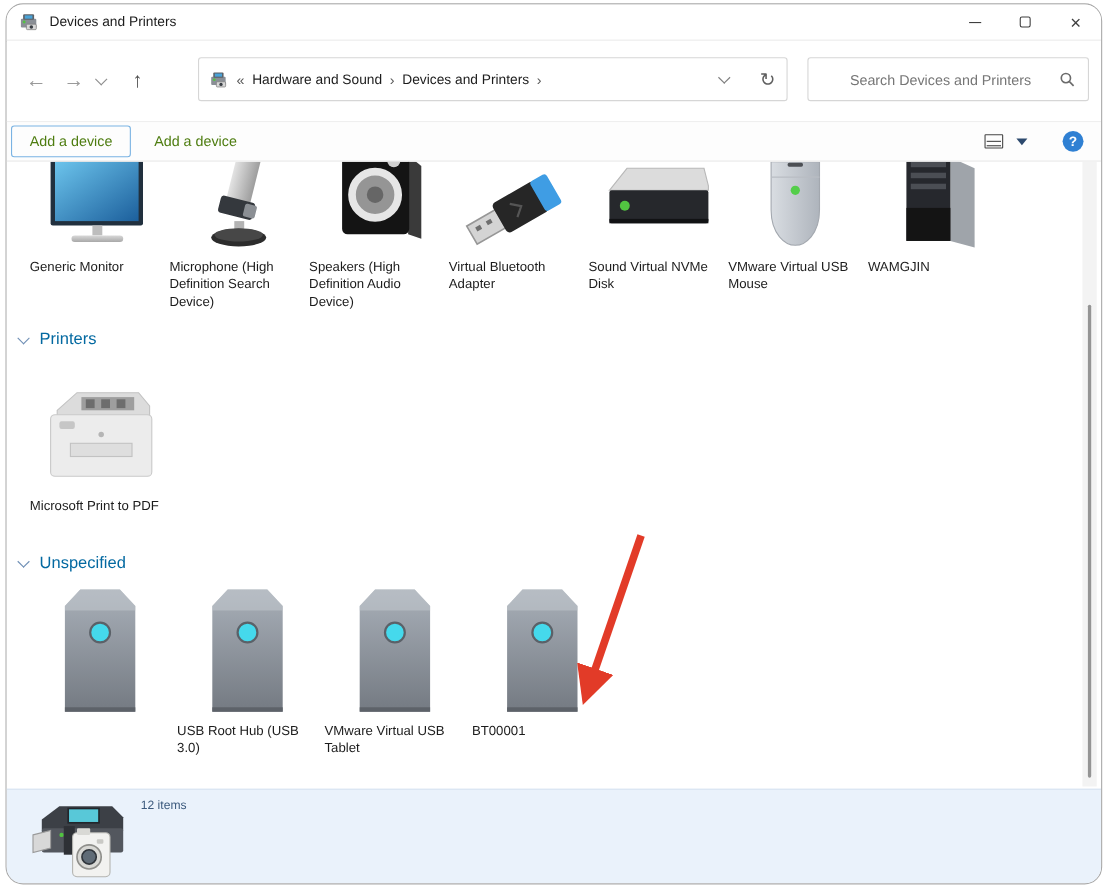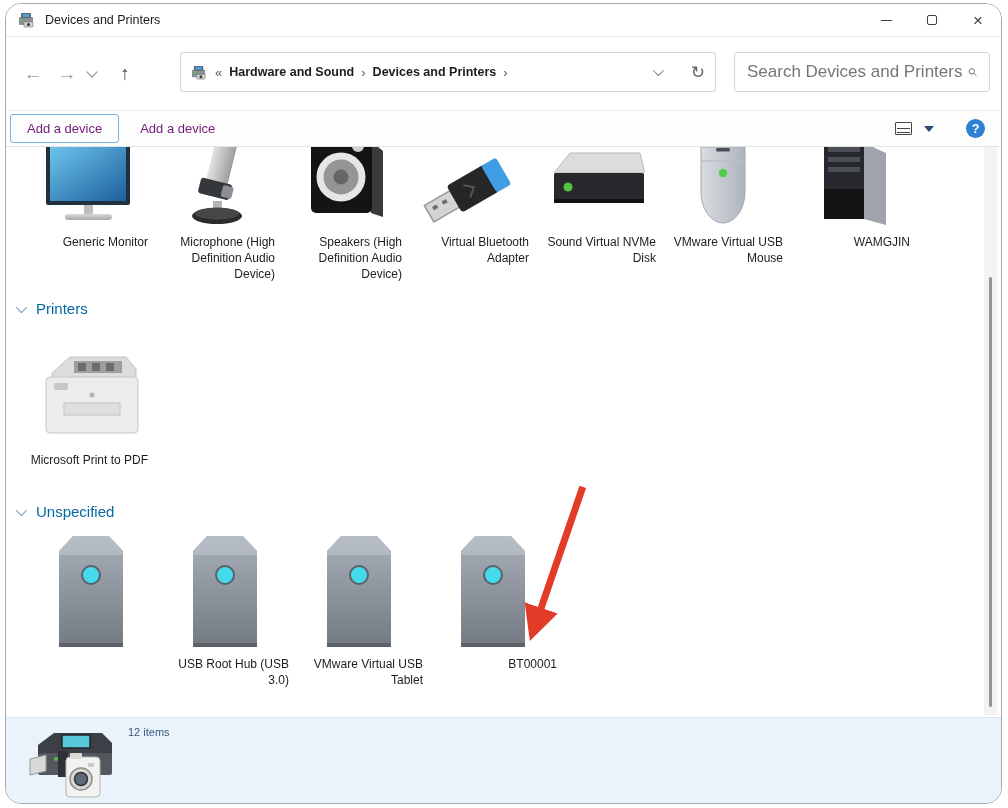--- a/index.html
+++ b/index.html
@@ -17,39 +17,39 @@
   .glyph-min { width:11px; height:0; border-top:1.6px solid #3f3f3f; display:block; }
   .glyph-max { width:10px; height:10px; border:1.4px solid #3f3f3f; border-radius:2px; display:block; }
   .glyph-close { font-size:17px; color:#3f3f3f; line-height:1; }
   
   .navbar { position:absolute; left:0; top:34px; width:100%; height:72px; background:#fff; display:flex; align-items:center; }
   .nav-arrow { font-size:19px; color:#9a9a9a; width:34px; text-align:center; }
   .nav-arrow.up { color:#4f4f4f; }
   .chev { display:inline-block; width:8px; height:8px; border-right:1.6px solid #8d8d8d; border-bottom:1.6px solid #8d8d8d; transform:rotate(45deg); margin:0 12px 4px 4px; }
   .addr-box { position:absolute; left:174px; top:14px; width:536px; height:40px; border:1px solid #d6d6d6; border-radius:3px; background:#fff; display:flex; align-items:center; padding:0 10px; }
   .addr-box .crumb-sep { color:#5a5a5a; font-size:13px; margin:0 7px; }
-  .addr-box .crumb { color:#1c1c1c; font-size:12.5px; white-space:nowrap;font-weight:bold; }
+  .addr-box .crumb { color:#1c1c1c; font-size:12.5px; white-space:nowrap; }
   .addr-right { margin-left:auto; display:flex; align-items:center; }
   .chev-down { display:inline-block; width:8px; height:8px; border-right:1.6px solid #7e7e7e; border-bottom:1.6px solid #7e7e7e; transform:rotate(45deg) translateY(-2px); margin-right:30px; }
   .refresh { font-size:17px; color:#5f5f5f; line-height:1; }
   .search-box { position:absolute; left:728px; top:14px; width:256px; height:40px; border:1px solid #d6d6d6; border-radius:3px; background:#fff; display:flex; align-items:center; padding:0 12px; }
-  .search-box input { border:none; outline:none; flex:1; font-size:17px; color:#000000; font-family:"Liberation Sans",sans-serif; }
+  .search-box input { border:none; outline:none; flex:1; font-size:13px; color:#000000; font-family:"Liberation Sans",sans-serif;text-align:center; }
   .search-box input::placeholder { color:#767676; }
   
   .toolbar { position:absolute; left:0; top:106px; width:100%; height:37px; background:#fdfdfd; border-top:1px solid #efefef; border-bottom:1px solid #e3e3e3; display:flex; align-items:center; }
-  .tb-btn { height:29px; padding:12px 16px; display:flex; align-items:center; font-size:13px; color:#701a75; margin-left:4px; border:1px solid transparent; border-radius:3px; }
+  .tb-btn { height:29px; padding:12px 16px; display:flex; align-items:center; font-size:13px; color:#4d7c0f; margin-left:4px; border:1px solid transparent; border-radius:3px; }
   .tb-btn.focused { border-color:#7ab3e3; }
   .tb-right { margin-left:auto; display:flex; align-items:center; margin-right:16px; }
   .view-glyph { width:17px; height:13px; border:1.6px solid #454545; border-radius:1px; position:relative; }
   .view-glyph::after { content:""; position:absolute; left:1px; right:1px; bottom:1px; height:3px; border-top:1.4px solid #454545; border-bottom:1.4px solid #454545; }
   .dd-tri { width:0; height:0; border-left:5px solid transparent; border-right:5px solid transparent; border-top:6px solid #2d4a6e; margin-left:12px; }
   .help-circle { width:19px; height:19px; border-radius:50%; background:#2f80d3; color:#fff; font-size:12.5px; font-weight:bold; display:flex; align-items:center; justify-content:center; margin-left:32px; }
   
   .content { position:absolute; left:0; top:143px; width:100%; height:570px; background:#fff; overflow:hidden; }
-  .tile { position:absolute; width:127px; text-align:right; cursor:default; }
+  .tile { position:absolute; width:127px; text-align:left; cursor:default; }
   .tile .ticon { display:flex; justify-content:center; align-items:flex-start; }
   .tile .tlabel { margin-top:7px; font-size:12px; line-height:1.35; color:#1c1c1c; padding:0 3px; }
   .group-head { position:absolute; left:10px; display:flex; align-items:center; }
   .group-chev { display:inline-block; width:8px; height:8px; border-right:1.7px solid #6f8fb5; border-bottom:1.7px solid #6f8fb5; transform:rotate(45deg) translateY(-2px); margin-right:12px; }
   .group-title { font-size:15px; color:#0369a1; }
   .scroll-track { position:absolute; right:4px; top:0; width:13px; height:568px; background:#f3f3f3; }
   .scroll-thumb { position:absolute; left:5px; top:130px; width:3px; height:430px; background:#949494; border-radius:2px; }
   
   .statusbar { position:absolute; left:0; bottom:0; width:100%; height:86px; background:#eaf2fb; border-top:1px solid #d7e3f0; }
   .statusbar .count { position:absolute; left:122px; top:8px; font-size:11px; color:#3c5a7d; }
@@ -177,21 +177,21 @@
           <g transform="rotate(14 52 30)">
             <rect x="42" y="-14" width="22" height="56" rx="4" fill="url(#g-silver)"></rect>
             <rect x="37" y="34" width="32" height="16" rx="3" fill="#34383d"></rect>
             <rect x="60" y="36" width="11" height="12" rx="2" fill="#8b8f94"></rect>
           </g>
           <rect x="48" y="54" width="9" height="13" fill="#b3b3b3"></rect>
           <ellipse cx="52" cy="69" rx="25" ry="8" fill="#2c2c2c"></ellipse>
           <ellipse cx="52" cy="66.5" rx="22" ry="6" fill="#474747"></ellipse>
         </svg>
       </div>
-      <div class="tlabel">Microphone (High Definition Audio Device)</div>
+      <div class="tlabel">Microphone (High Definition Search Device)</div>
     </div>
 
     <div class="tile" style="left:272px; top:0">
       <div class="ticon">
         <svg width="100" height="80" viewBox="0 0 100 80">
           <polygon points="79,-6 91,4 91,70 79,66" fill="#3a3a3a"></polygon>
           <rect x="19" y="-8" width="61" height="74" rx="5" fill="#141414"></rect>
           <circle cx="49" cy="30" r="21" fill="#959595" stroke="#e6e6e6" stroke-width="7"></circle>
           <circle cx="49" cy="30" r="7.5" fill="#666666"></circle>
           <circle cx="66" cy="-1" r="6" fill="#cfcfcf"></circle>

